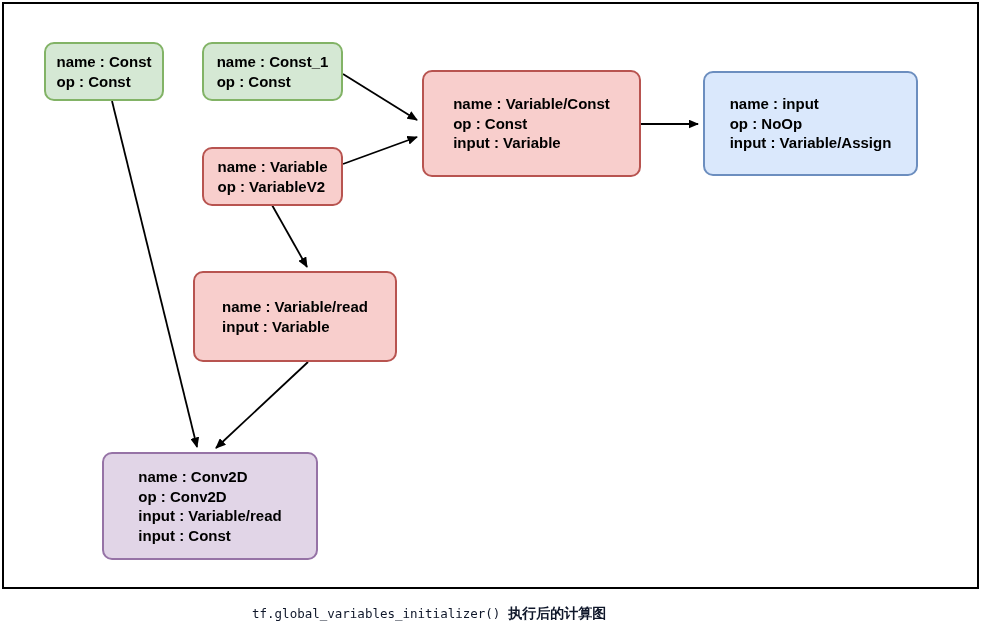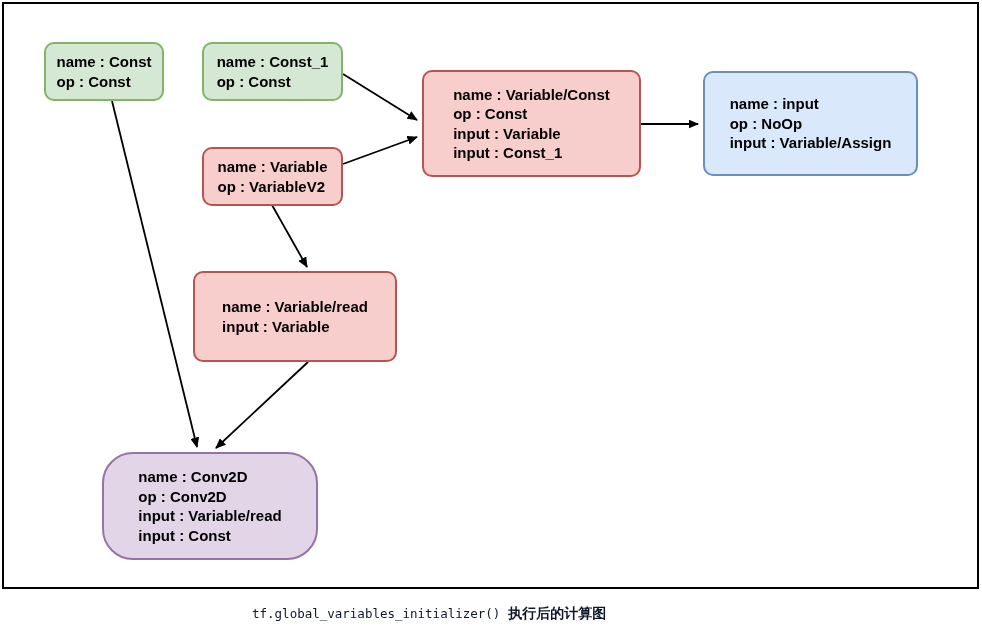--- a/index.html
+++ b/index.html
@@ -41,21 +41,21 @@
   .node.red    { background: #f8cecc; border-color: #b85450; }
   .node.blue   { background: #dae8fc; border-color: #6c8ebf; }
   .node.purple { background: #e1d5e7; border-color: #9673a6; }
 
   #node-const            { left: 44px;  top: 42px;  width: 120px; height: 59px; }
   #node-const-1          { left: 202px; top: 42px;  width: 141px; height: 59px; }
   #node-variable         { left: 202px; top: 147px; width: 141px; height: 59px; }
   #node-variable-assign  { left: 422px; top: 70px;  width: 219px; height: 107px; }
   #node-init             { left: 703px; top: 71px;  width: 215px; height: 105px; }
   #node-variable-read    { left: 193px; top: 271px; width: 204px; height: 91px; }
-  #node-conv2d           { left: 102px; top: 452px; width: 216px; height: 108px; border-radius: 31px; }
+  #node-conv2d           { left: 102px; top: 452px; width: 216px; height: 108px; }
 
   .caption {
     position: absolute;
     left: 252px; top: 604px;
     white-space: nowrap;
     color: #0f172a;
   }
   .caption .code {
     font-family: "DejaVu Sans Mono", "Liberation Mono", monospace;
     font-size: 12.5px;
@@ -105,21 +105,20 @@
     <div>name : Variable</div>
     <div>op : VariableV2</div>
   </div>
 </div>
 
 <div id="node-variable-assign" class="node red">
   <div class="node-text">
     <div>name : Variable/Const</div>
     <div>op : Const</div>
     <div>input : Variable</div>
-    <div>input : Const_1</div>
   </div>
 </div>
 
 <div id="node-init" class="node blue">
   <div class="node-text">
     <div>name : input</div>
     <div>op : NoOp</div>
     <div>input : Variable/Assign</div>
   </div>
 </div>

